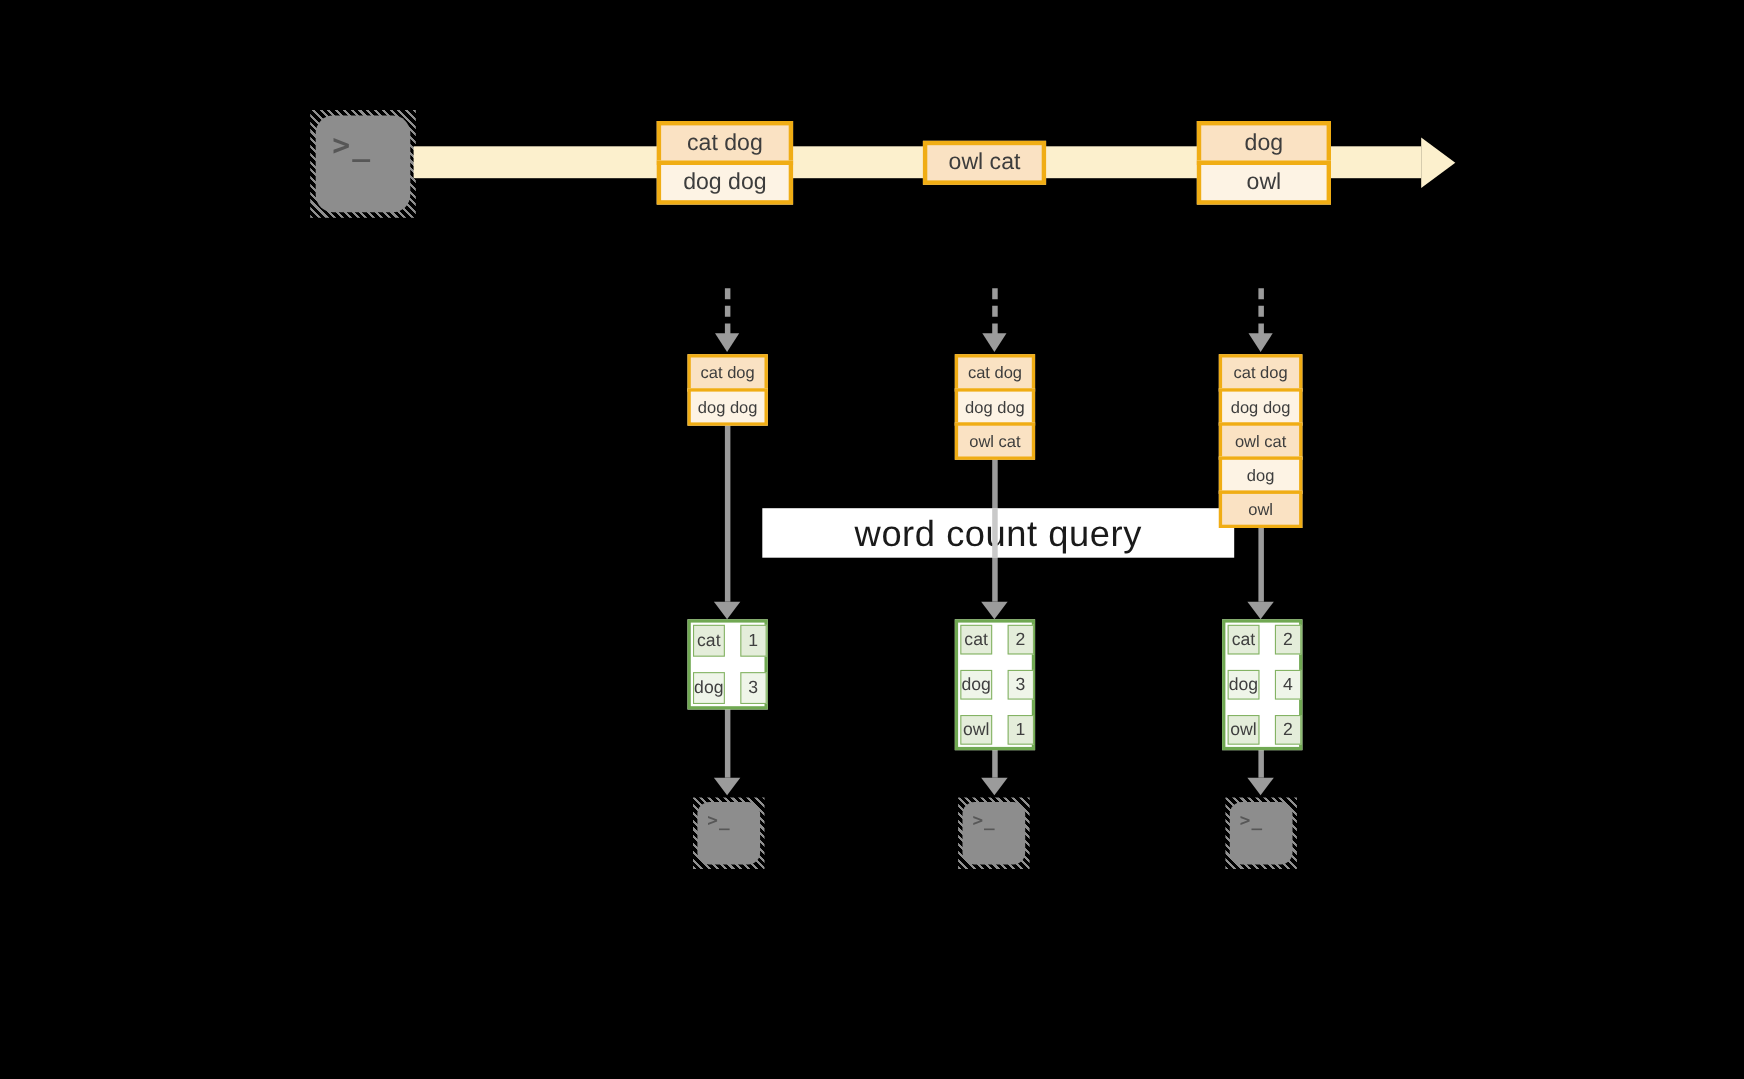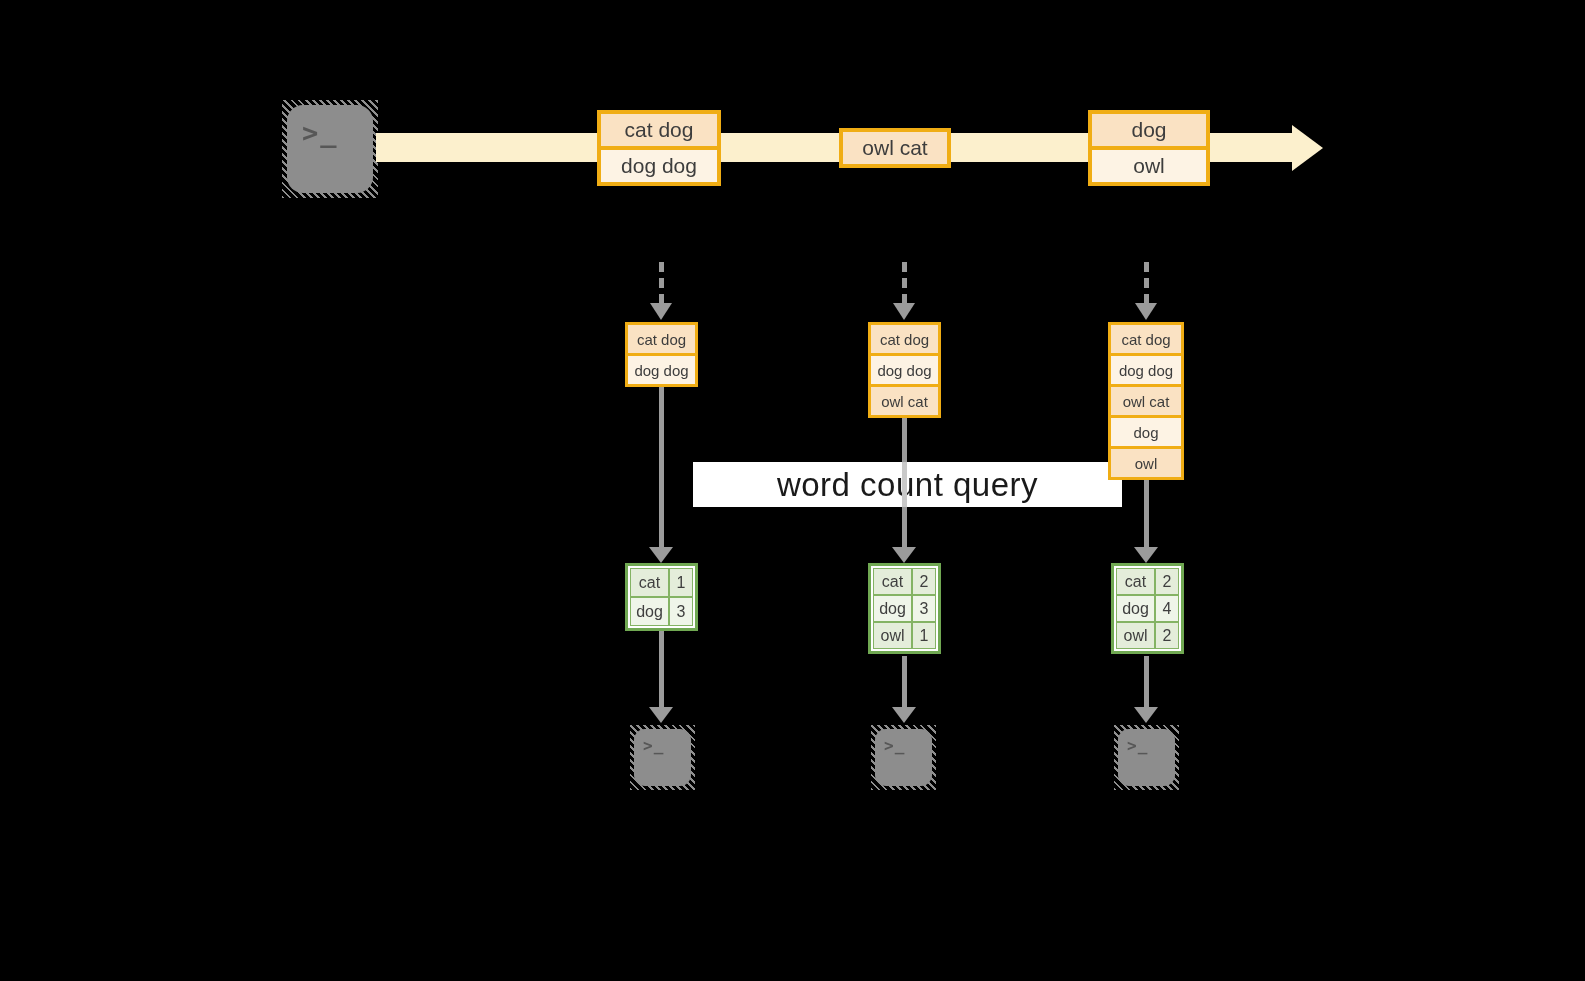--- a/index.html
+++ b/index.html
@@ -43,21 +43,21 @@
   .arrow-shaft.faded{background:#c9c9c9;z-index:3;}
   .head{position:absolute;width:0;height:0;border-left:12px solid transparent;
         border-right:12px solid transparent;border-top:16px solid #9b9b9b;z-index:1;}
 
   
   .query-band{position:absolute;left:693px;top:462px;width:429px;height:45px;background:#ffffff;
               display:flex;align-items:center;justify-content:center;z-index:2;}
   .query-band span{font-size:33px;font-weight:300;color:#1a1a1a;letter-spacing:0.5px;}
 
   
-  .gtable{position:absolute;display:grid;gap:0;padding:2px;background:#ffffff;
+  .gtable{position:absolute;display:grid;gap:14px;padding:2px;background:#ffffff;
           border:3px solid #70a852;box-sizing:border-box;z-index:3;
           grid-template-columns:1fr 24px;}
   .gt2{grid-auto-rows:29px;}
   .gt3{grid-auto-rows:27px;}
   .gcell{display:flex;align-items:center;justify-content:center;border:1px solid #84b364;
          font-size:16px;color:#3f3f3f;}
   .g-dark{background:#e4edda;}
   .g-light{background:#eff5e9;}
 </style>
 </head>

